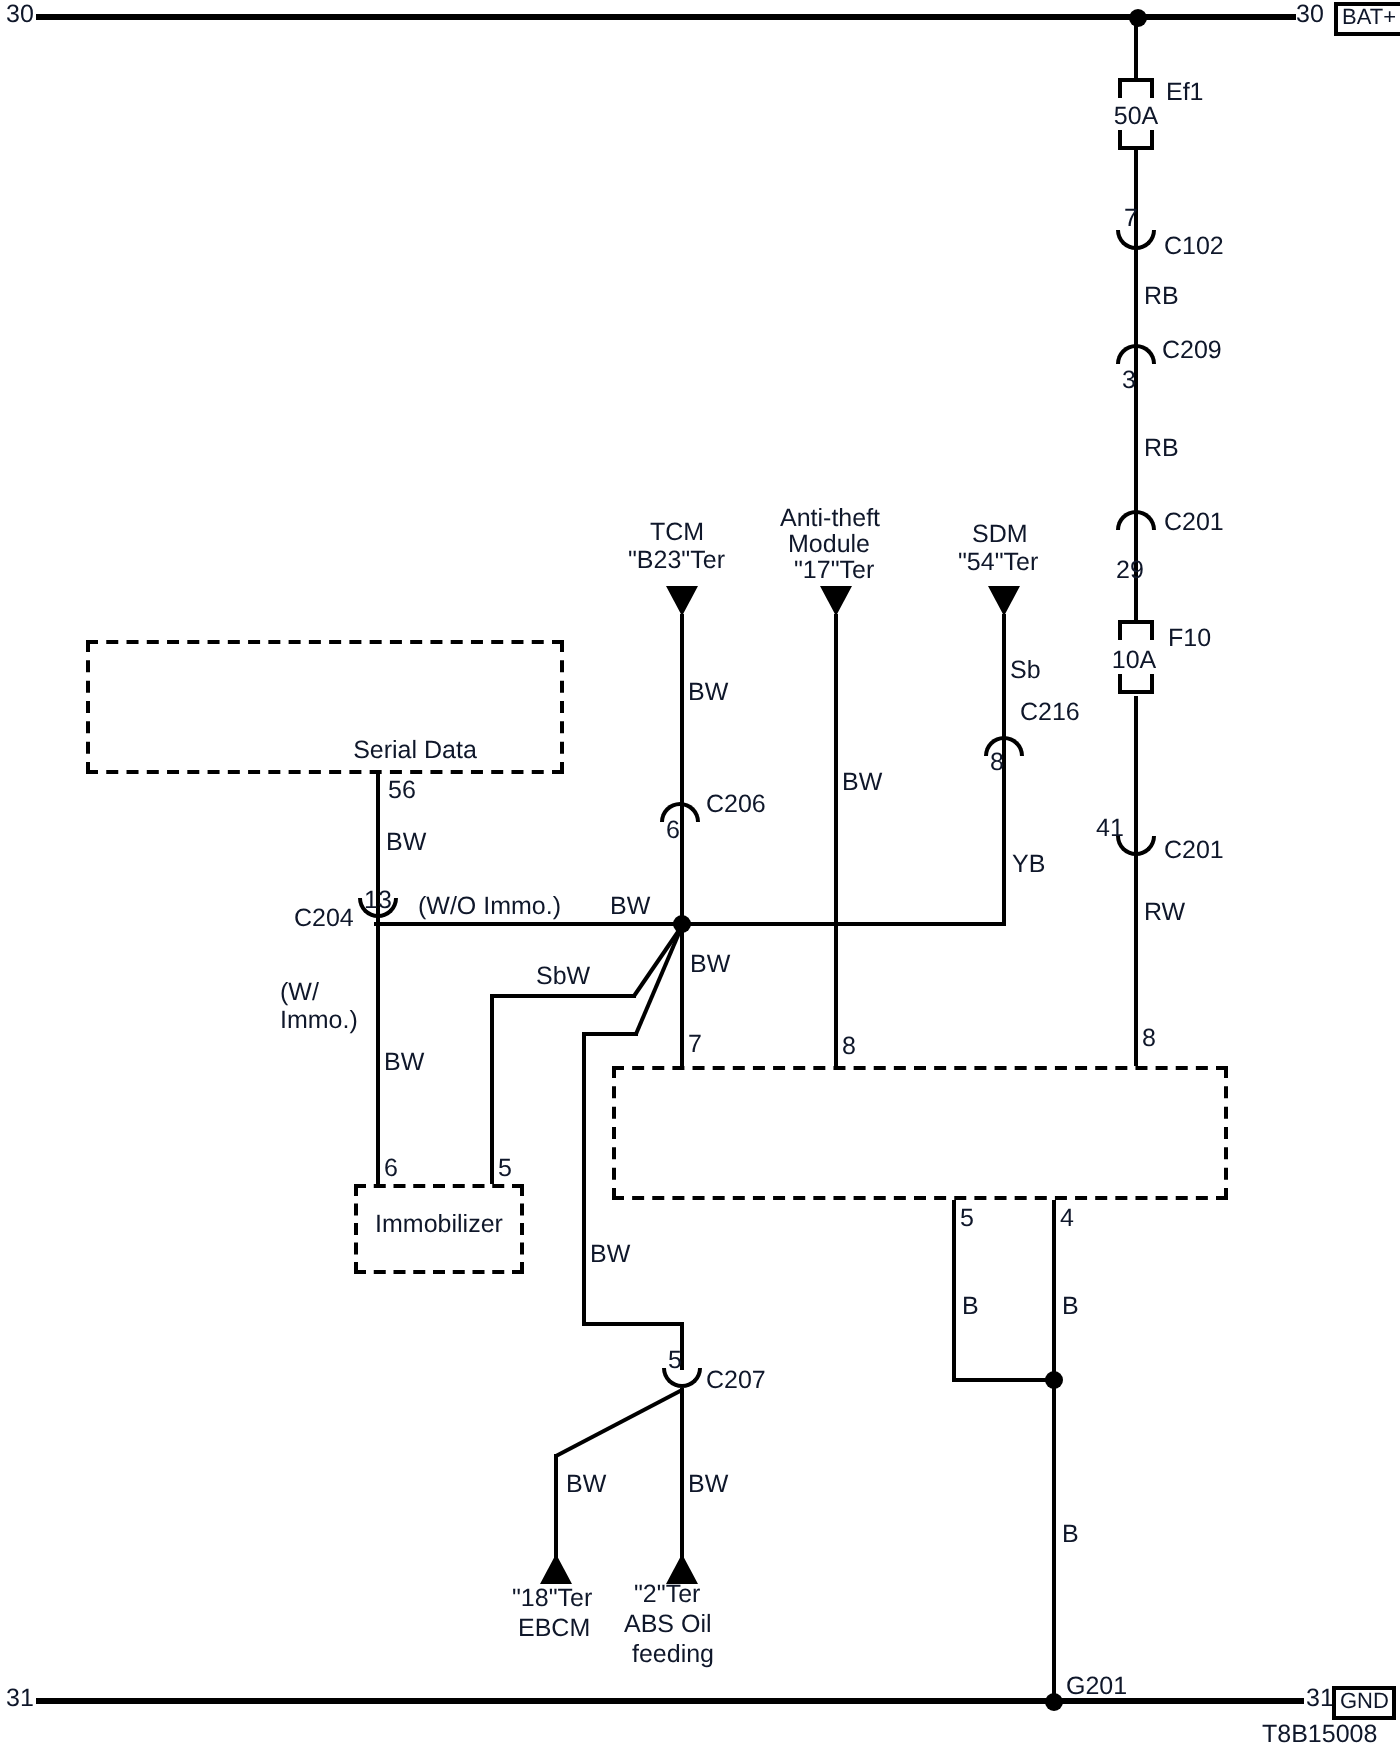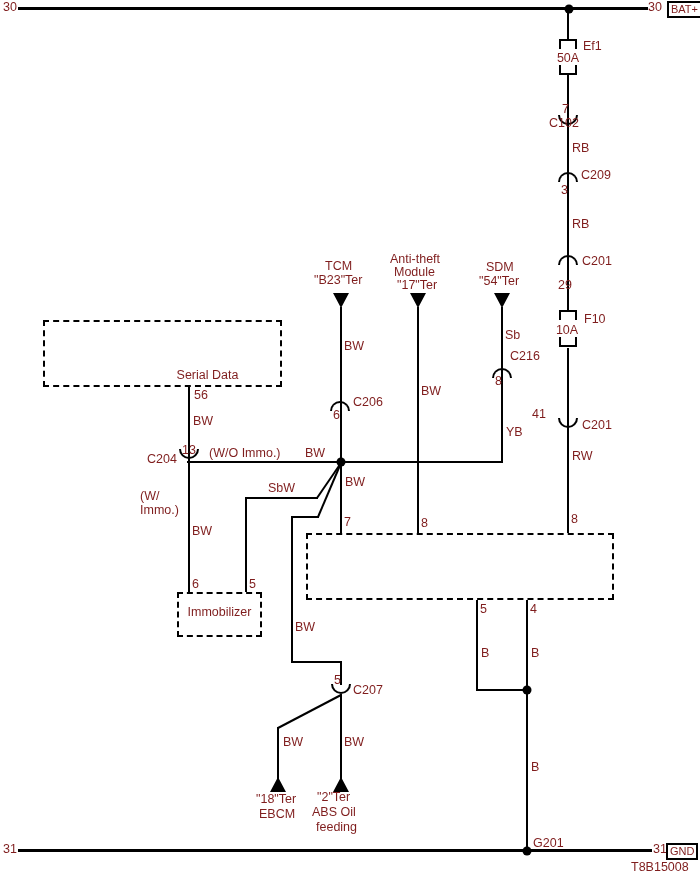--- a/index.html
+++ b/index.html
@@ -1,18 +1,18 @@
 <!DOCTYPE html>
 <html><head>
 <meta charset="utf-8">
 <style>
   html,body{margin:0;padding:0;background:#ffffff;}
   .diagram{
     position:relative;width:700px;height:878px;background:#ffffff;
-    font-family:"Liberation Sans","DejaVu Sans",sans-serif;color:#7f1d1d;
+    font-family:"Liberation Sans","DejaVu Sans",sans-serif;color:#0f172a;
     overflow:hidden;
   }
   .hl{position:absolute;background:#000;height:2px;}
   .vl{position:absolute;background:#000;width:2px;}
   .rail{height:3px;}
   .lbl{position:absolute;font-size:12.5px;line-height:13px;white-space:pre;}
   .ctr{text-align:center;}
   .title{font-size:15px;font-weight:bold;}
   .dot{position:absolute;width:9px;height:9px;background:#000;border-radius:50%;transform:translate(-50%,-50%);}
   .arc-u{position:absolute;width:20px;height:10px;box-sizing:border-box;border:2px solid #000;border-top:none;border-radius:0 0 10px 10px;background:transparent;}
@@ -50,39 +50,39 @@
   <div class="dot" style="left:569px;top:9px"></div>
   <div class="vl" style="left:567px;top:8px;height:31px"></div>
   <div class="cap cap-t" style="left:559px;top:39px"></div>
   <div class="cap cap-b" style="left:559px;top:65px"></div>
   <span class="lbl" style="left:583px;top:40px">Ef1</span>
   <span class="lbl ctr" style="left:549px;top:52px;width:38px">50A</span>
   <div class="vl" style="left:567px;top:75px;height:236px"></div>
 
   <span class="lbl" style="left:562px;top:103px">7</span>
   <div class="arc-u" style="left:558px;top:115px"></div>
-  <span class="lbl" style="left:549px;top:117px">C102</span>
+  <span class="lbl" style="left:582px;top:117px">C102</span>
   <span class="lbl" style="left:572px;top:142px">RB</span>
 
   <div class="arc-n" style="left:558px;top:172px"></div>
   <span class="lbl" style="left:581px;top:169px">C209</span>
   <span class="lbl" style="left:561px;top:184px">3</span>
   <span class="lbl" style="left:572px;top:218px">RB</span>
 
   <div class="arc-n" style="left:558px;top:255px"></div>
   <span class="lbl" style="left:582px;top:255px">C201</span>
   <span class="lbl" style="left:558px;top:279px">29</span>
 
   <div class="cap cap-t" style="left:559px;top:310px"></div>
   <div class="cap cap-b" style="left:559px;top:337px"></div>
   <span class="lbl" style="left:584px;top:313px">F10</span>
   <span class="lbl ctr" style="left:548px;top:324px;width:38px">10A</span>
   <div class="vl" style="left:567px;top:348px;height:185px"></div>
 
-  <span class="lbl" style="left:532px;top:408px">41</span>
+  <span class="lbl" style="left:548px;top:408px">41</span>
   <div class="arc-u" style="left:558px;top:418px"></div>
   <span class="lbl" style="left:582px;top:419px">C201</span>
   <span class="lbl" style="left:572px;top:450px">RW</span>
   <span class="lbl" style="left:571px;top:513px">8</span>
 
   <span class="lbl" style="left:325px;top:260px">TCM</span>
   <span class="lbl" style="left:314px;top:274px">"B23"Ter</span>
   <div class="tri-down" style="left:333px;top:293px"></div>
   <div class="vl" style="left:340px;top:307px;height:226px"></div>
 

